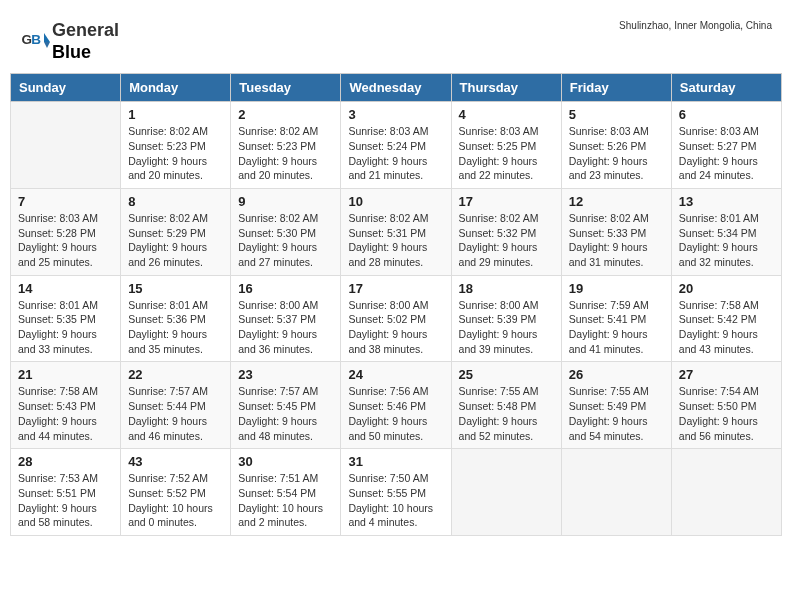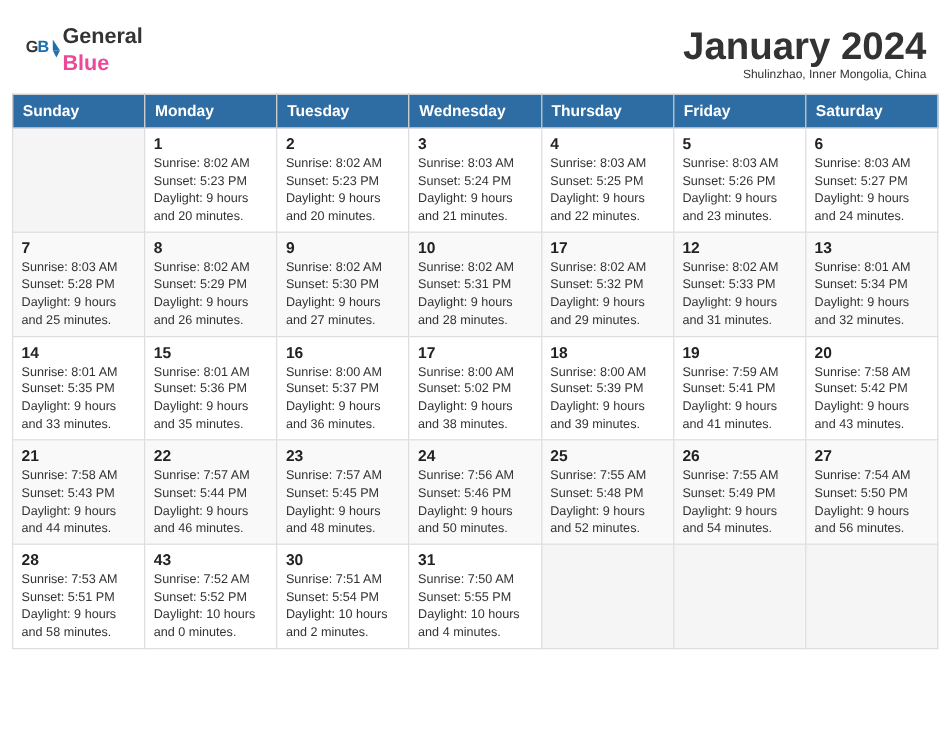--- a/index.html
+++ b/index.html
@@ -86,25 +86,24 @@
 
 <div class="header-area">
   <div class="logo">
     <svg class="logo-icon" viewBox="0 0 40 40">
       <text x="2" y="22" font-size="18" font-weight="bold" fill="#333">G</text>
       <text x="15" y="22" font-size="18" font-weight="bold" fill="#1a6faf">B</text>
       <polygon points="32,8 40,20 32,20" fill="#1a6faf"></polygon>
       <polygon points="32,20 40,20 36,28" fill="#2e6da4"></polygon>
     </svg>
     <div>
-      <div style="font-size:18px;font-weight:bold;color:#333;line-height:1.2;">General<br><span style="color:#ec4899;">Blue</span></div>
+      <div style="font-size:18px;font-weight:bold;color:#333;line-height:1.2;">General<br><span style="color:#000000;">Blue</span></div>
     </div>
   </div>
   <div class="title-area">
-    <div class="month-title">January 2024</div>
     <div class="location-title">Shulinzhao, Inner Mongolia, China</div>
   </div>
 </div>
 
 <table class="calendar-table">
   <thead>
     <tr id="header-row">
     <th>Sunday</th>
         <th>Monday</th>
         <th>Tuesday</th>

